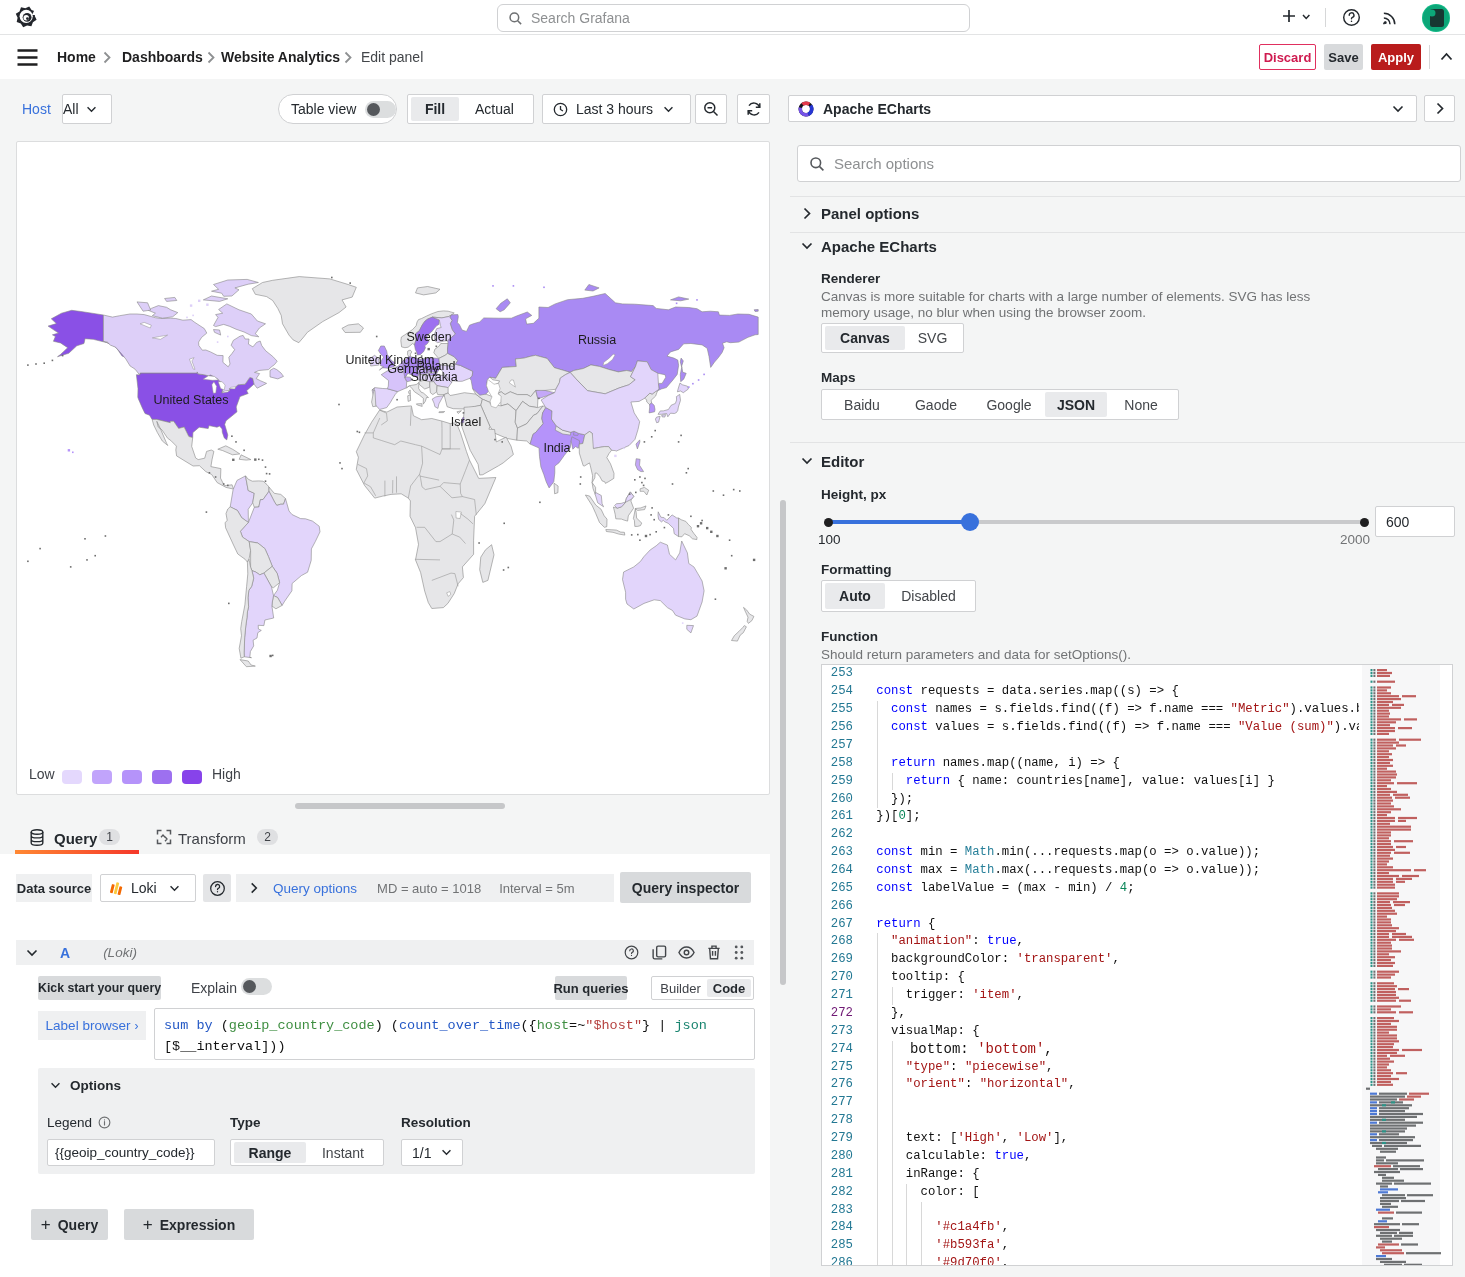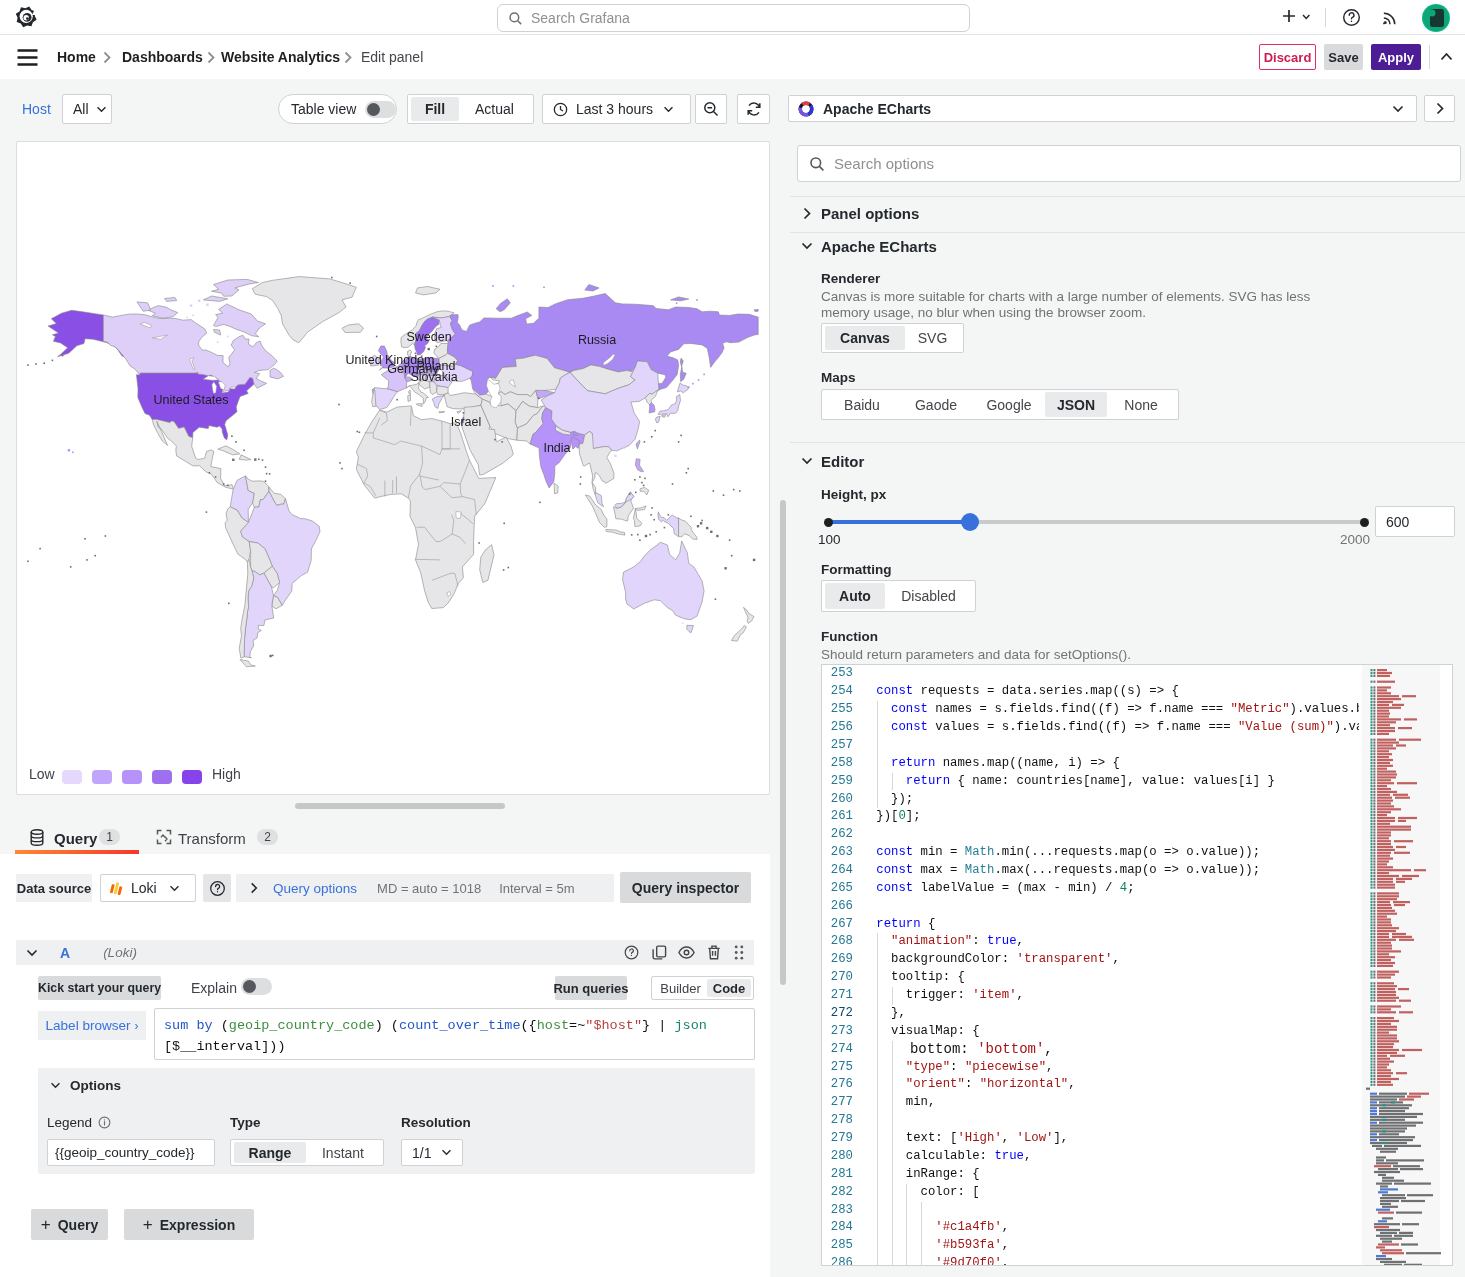--- a/index.html
+++ b/index.html
@@ -75,29 +75,29 @@
   </div>
 <div class="abs" style="left:221px;top:49px;font-size:14px;font-weight:700;color:#1f1f20">Website Analytics</div>
 <div class="abs" style="left:344px;top:51px">
     <svg width="8" height="13" viewBox="0 0 8 13" fill="none" stroke="#8e9092" stroke-width="1.8">
       <path d="M1.5 1.5 6.5 6.5 1.5 11.5"></path>
     </svg>
   </div>
 <div class="abs" style="left:361px;top:49px;font-size:14px;color:#43464a">Edit panel</div>
 <div class="abs btn" style="left:1259px;top:44px;width:57px;height:26px;background:#fff;border:1px solid #e02f5e;color:#cf1b50">Discard</div>
 <div class="abs btn gbtn" style="left:1324px;top:44px;width:39px;height:26px">Save</div>
-<div class="abs btn" style="left:1371px;top:44px;width:50px;height:26px;background:#4c1d95;color:#fff">Apply</div>
+<div class="abs btn" style="left:1371px;top:44px;width:50px;height:26px;background:#b91c1c;color:#fff">Apply</div>
 <div class="abs" style="left:1429px;top:45px;width:1px;height:24px;background:#d6d7d8"></div>
 <div class="abs" style="left:1440px;top:52px">
     <svg width="13" height="9" viewBox="0 0 13 9" fill="none" stroke="#24292e" stroke-width="1.8">
       <path d="M1.5 7.5 6.5 2 11.5 7.5"></path>
     </svg>
   </div>
 <div class="abs" style="left:22px;top:101px;font-size:14px;font-weight:500;color:#3871dc">Host</div>
-<div class="abs wbox" style="left:62px;top:94px;width:50px;height:30px;display:flex;align-items:center;padding-left:10px;font-size:14px">All
+<div class="abs wbox" style="left:62px;top:94px;width:50px;height:30px;display:flex;align-items:center;font-size:14px">All
 <svg style="margin-left:7px" width="11" height="7" viewBox="0 0 12 8" fill="none" stroke="#24292e" stroke-width="1.6">
       <path d="M1.5 1.5 6 6 10.5 1.5"></path>
     </svg></div>
 <div class="abs wbox" style="left:278px;top:94px;width:119px;height:30px;border-radius:15px;display:flex;align-items:center;padding-left:12px;font-size:14px;white-space:nowrap">Table view
 <span style="display:inline-block;margin-left:9px;width:31px;height:17px;background:#dcdedf;border-radius:9px;position:relative">
       <span style="position:absolute;left:2px;top:2px;width:13px;height:13px;border-radius:50%;background:#55585c"></span>
     </span></div>
 <div class="abs wbox" style="left:407px;top:94px;width:127px;height:30px;display:flex;align-items:center;padding:3px">
 <span class="seg" style="display:flex;align-items:center;justify-content:center;width:48px;height:24px;font-size:14px">Fill</span>
 <span style="display:flex;align-items:center;justify-content:center;flex:1;font-size:14px">Actual</span>
@@ -644,32 +644,31 @@
     <div class="abs" style="left:0;top:250.6px;width:31px;height:17.87px;line-height:17.87px;text-align:right;font-family:'Liberation Mono',monospace;font-size:12.3px;color:#237893">267</div>
     <div class="abs" style="left:54.3px;top:250.6px;height:17.87px;line-height:17.87px;font-family:'Liberation Mono',monospace;font-size:12.3px;white-space:pre;overflow:hidden;width:483px"><span style="color:#0000ff">return</span><span style="color:#111">&nbsp;{</span></div>
     <div class="abs" style="left:0;top:268.4px;width:31px;height:17.87px;line-height:17.87px;text-align:right;font-family:'Liberation Mono',monospace;font-size:12.3px;color:#237893">268</div>
     <div class="abs" style="left:54.3px;top:268.4px;height:17.87px;line-height:17.87px;font-family:'Liberation Mono',monospace;font-size:12.3px;white-space:pre;overflow:hidden;width:483px"><span style="color:#111">&nbsp;&nbsp;</span><span style="color:#a31515">"animation"</span><span style="color:#111">:&nbsp;</span><span style="color:#0000ff">true</span><span style="color:#111">,</span></div>
     <div class="abs" style="left:0;top:286.3px;width:31px;height:17.87px;line-height:17.87px;text-align:right;font-family:'Liberation Mono',monospace;font-size:12.3px;color:#237893">269</div>
     <div class="abs" style="left:54.3px;top:286.3px;height:17.87px;line-height:17.87px;font-family:'Liberation Mono',monospace;font-size:12.3px;white-space:pre;overflow:hidden;width:483px"><span style="color:#111">&nbsp;&nbsp;backgroundColor:&nbsp;</span><span style="color:#a31515">'transparent'</span><span style="color:#111">,</span></div>
     <div class="abs" style="left:0;top:304.2px;width:31px;height:17.87px;line-height:17.87px;text-align:right;font-family:'Liberation Mono',monospace;font-size:12.3px;color:#237893">270</div>
     <div class="abs" style="left:54.3px;top:304.2px;height:17.87px;line-height:17.87px;font-family:'Liberation Mono',monospace;font-size:12.3px;white-space:pre;overflow:hidden;width:483px"><span style="color:#111">&nbsp;&nbsp;tooltip:&nbsp;{</span></div>
     <div class="abs" style="left:0;top:322.1px;width:31px;height:17.87px;line-height:17.87px;text-align:right;font-family:'Liberation Mono',monospace;font-size:12.3px;color:#237893">271</div>
     <div class="abs" style="left:54.3px;top:322.1px;height:17.87px;line-height:17.87px;font-family:'Liberation Mono',monospace;font-size:12.3px;white-space:pre;overflow:hidden;width:483px"><span style="color:#111">&nbsp;&nbsp;&nbsp;&nbsp;trigger:&nbsp;</span><span style="color:#a31515">'item'</span><span style="color:#111">,</span></div>
-    <div class="abs" style="left:0;top:339.9px;width:31px;height:17.87px;line-height:17.87px;text-align:right;font-family:'Liberation Mono',monospace;font-size:12.3px;color:#0c4a6e">272</div>
+    <div class="abs" style="left:0;top:339.9px;width:31px;height:17.87px;line-height:17.87px;text-align:right;font-family:'Liberation Mono',monospace;font-size:12.3px;color:#701a75">272</div>
     <div class="abs" style="left:54.3px;top:339.9px;height:17.87px;line-height:17.87px;font-family:'Liberation Mono',monospace;font-size:12.3px;white-space:pre;overflow:hidden;width:483px"><span style="color:#111">&nbsp;&nbsp;},</span></div>
     <div class="abs" style="left:0;top:357.8px;width:31px;height:17.87px;line-height:17.87px;text-align:right;font-family:'Liberation Mono',monospace;font-size:12.3px;color:#237893">273</div>
     <div class="abs" style="left:54.3px;top:357.8px;height:17.87px;line-height:17.87px;font-family:'Liberation Mono',monospace;font-size:12.3px;white-space:pre;overflow:hidden;width:483px"><span style="color:#111">&nbsp;&nbsp;visualMap:&nbsp;{</span></div>
     <div class="abs" style="left:0;top:375.7px;width:31px;height:17.87px;line-height:17.87px;text-align:right;font-family:'Liberation Mono',monospace;font-size:12.3px;color:#237893">274</div>
     <div class="abs" style="left:54.3px;top:375.7px;height:17.87px;line-height:17.87px;font-family:'Liberation Mono',monospace;font-size:14px;white-space:pre;overflow:hidden;width:483px"><span style="color:#111">&nbsp;&nbsp;&nbsp;&nbsp;bottom:&nbsp;</span><span style="color:#a31515">'bottom'</span><span style="color:#111">,</span></div>
     <div class="abs" style="left:0;top:393.5px;width:31px;height:17.87px;line-height:17.87px;text-align:right;font-family:'Liberation Mono',monospace;font-size:12.3px;color:#237893">275</div>
     <div class="abs" style="left:54.3px;top:393.5px;height:17.87px;line-height:17.87px;font-family:'Liberation Mono',monospace;font-size:12.3px;white-space:pre;overflow:hidden;width:483px"><span style="color:#111">&nbsp;&nbsp;&nbsp;&nbsp;</span><span style="color:#a31515">"type"</span><span style="color:#111">:&nbsp;</span><span style="color:#a31515">"piecewise"</span><span style="color:#111">,</span></div>
     <div class="abs" style="left:0;top:411.4px;width:31px;height:17.87px;line-height:17.87px;text-align:right;font-family:'Liberation Mono',monospace;font-size:12.3px;color:#237893">276</div>
     <div class="abs" style="left:54.3px;top:411.4px;height:17.87px;line-height:17.87px;font-family:'Liberation Mono',monospace;font-size:12.3px;white-space:pre;overflow:hidden;width:483px"><span style="color:#111">&nbsp;&nbsp;&nbsp;&nbsp;</span><span style="color:#a31515">"orient"</span><span style="color:#111">:&nbsp;</span><span style="color:#a31515">"horizontal"</span><span style="color:#111">,</span></div>
     <div class="abs" style="left:0;top:429.3px;width:31px;height:17.87px;line-height:17.87px;text-align:right;font-family:'Liberation Mono',monospace;font-size:12.3px;color:#237893">277</div>
-    <div class="abs" style="left:54.3px;top:429.3px;height:17.87px;line-height:17.87px;font-family:'Liberation Mono',monospace;font-size:12.3px;white-space:pre;overflow:hidden;width:483px"><span style="color:#111">&nbsp;&nbsp;&nbsp;&nbsp;min,</span></div>
     <div class="abs" style="left:0;top:447.1px;width:31px;height:17.87px;line-height:17.87px;text-align:right;font-family:'Liberation Mono',monospace;font-size:12.3px;color:#237893">278</div>
     <div class="abs" style="left:0;top:465.0px;width:31px;height:17.87px;line-height:17.87px;text-align:right;font-family:'Liberation Mono',monospace;font-size:12.3px;color:#237893">279</div>
     <div class="abs" style="left:54.3px;top:465.0px;height:17.87px;line-height:17.87px;font-family:'Liberation Mono',monospace;font-size:12.3px;white-space:pre;overflow:hidden;width:483px"><span style="color:#111">&nbsp;&nbsp;&nbsp;&nbsp;text:&nbsp;[</span><span style="color:#a31515">'High'</span><span style="color:#111">,&nbsp;</span><span style="color:#a31515">'Low'</span><span style="color:#111">],</span></div>
     <div class="abs" style="left:0;top:482.9px;width:31px;height:17.87px;line-height:17.87px;text-align:right;font-family:'Liberation Mono',monospace;font-size:12.3px;color:#237893">280</div>
     <div class="abs" style="left:54.3px;top:482.9px;height:17.87px;line-height:17.87px;font-family:'Liberation Mono',monospace;font-size:12.3px;white-space:pre;overflow:hidden;width:483px"><span style="color:#111">&nbsp;&nbsp;&nbsp;&nbsp;calculable:&nbsp;</span><span style="color:#0000ff">true</span><span style="color:#111">,</span></div>
     <div class="abs" style="left:0;top:500.8px;width:31px;height:17.87px;line-height:17.87px;text-align:right;font-family:'Liberation Mono',monospace;font-size:12.3px;color:#237893">281</div>
     <div class="abs" style="left:54.3px;top:500.8px;height:17.87px;line-height:17.87px;font-family:'Liberation Mono',monospace;font-size:12.3px;white-space:pre;overflow:hidden;width:483px"><span style="color:#111">&nbsp;&nbsp;&nbsp;&nbsp;inRange:&nbsp;{</span></div>
     <div class="abs" style="left:0;top:518.6px;width:31px;height:17.87px;line-height:17.87px;text-align:right;font-family:'Liberation Mono',monospace;font-size:12.3px;color:#237893">282</div>
     <div class="abs" style="left:54.3px;top:518.6px;height:17.87px;line-height:17.87px;font-family:'Liberation Mono',monospace;font-size:12.3px;white-space:pre;overflow:hidden;width:483px"><span style="color:#111">&nbsp;&nbsp;&nbsp;&nbsp;&nbsp;&nbsp;color:&nbsp;[</span></div>
     <div class="abs" style="left:0;top:536.5px;width:31px;height:17.87px;line-height:17.87px;text-align:right;font-family:'Liberation Mono',monospace;font-size:12.3px;color:#237893">283</div>

